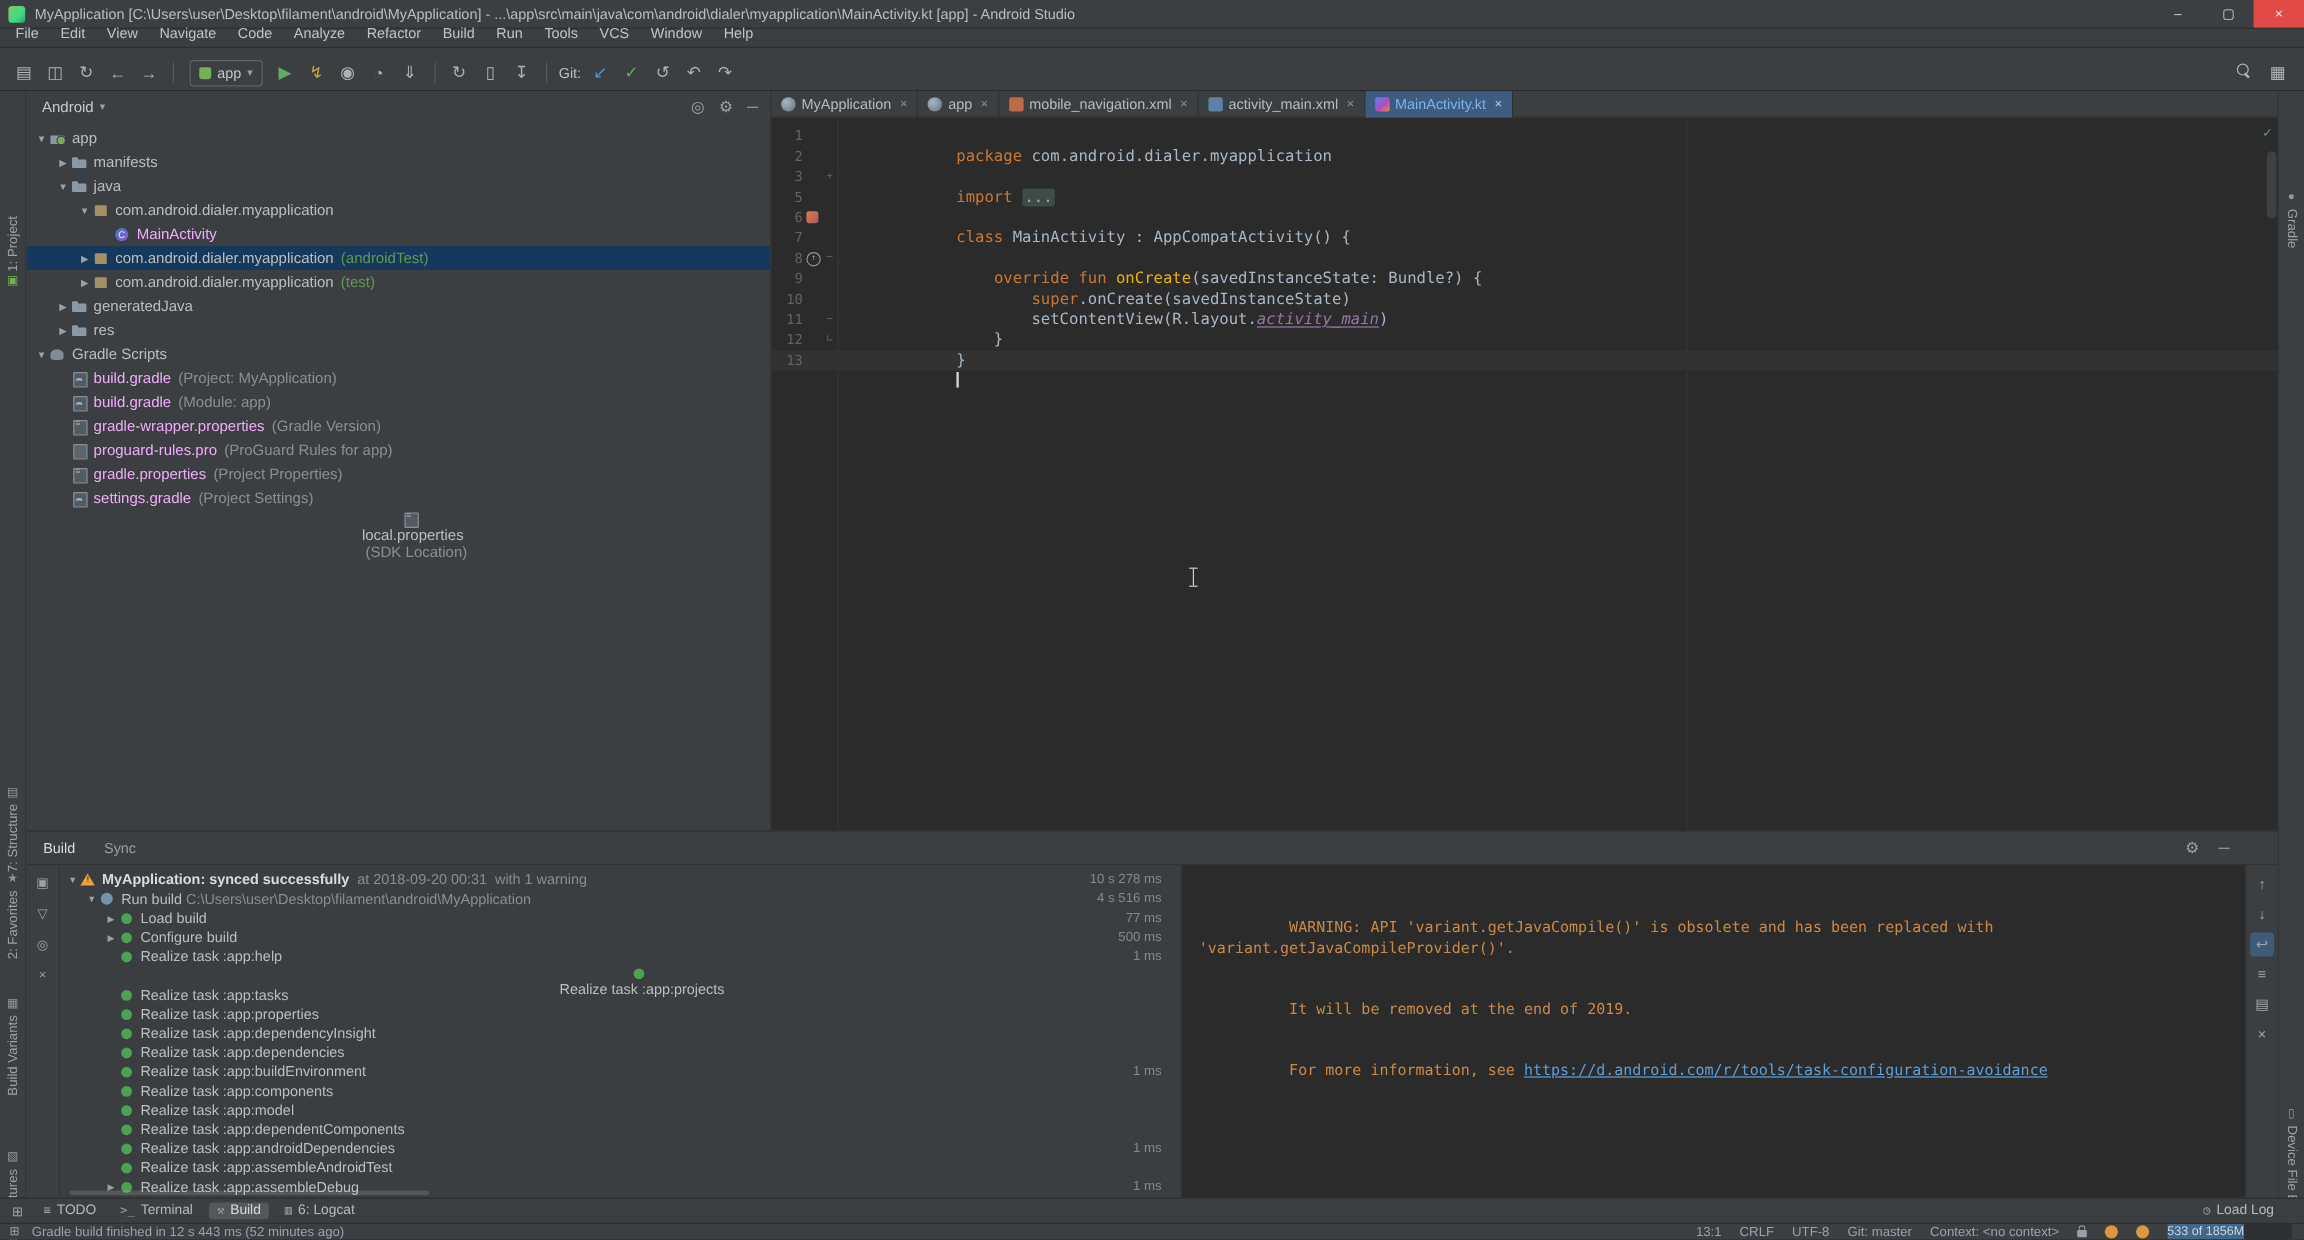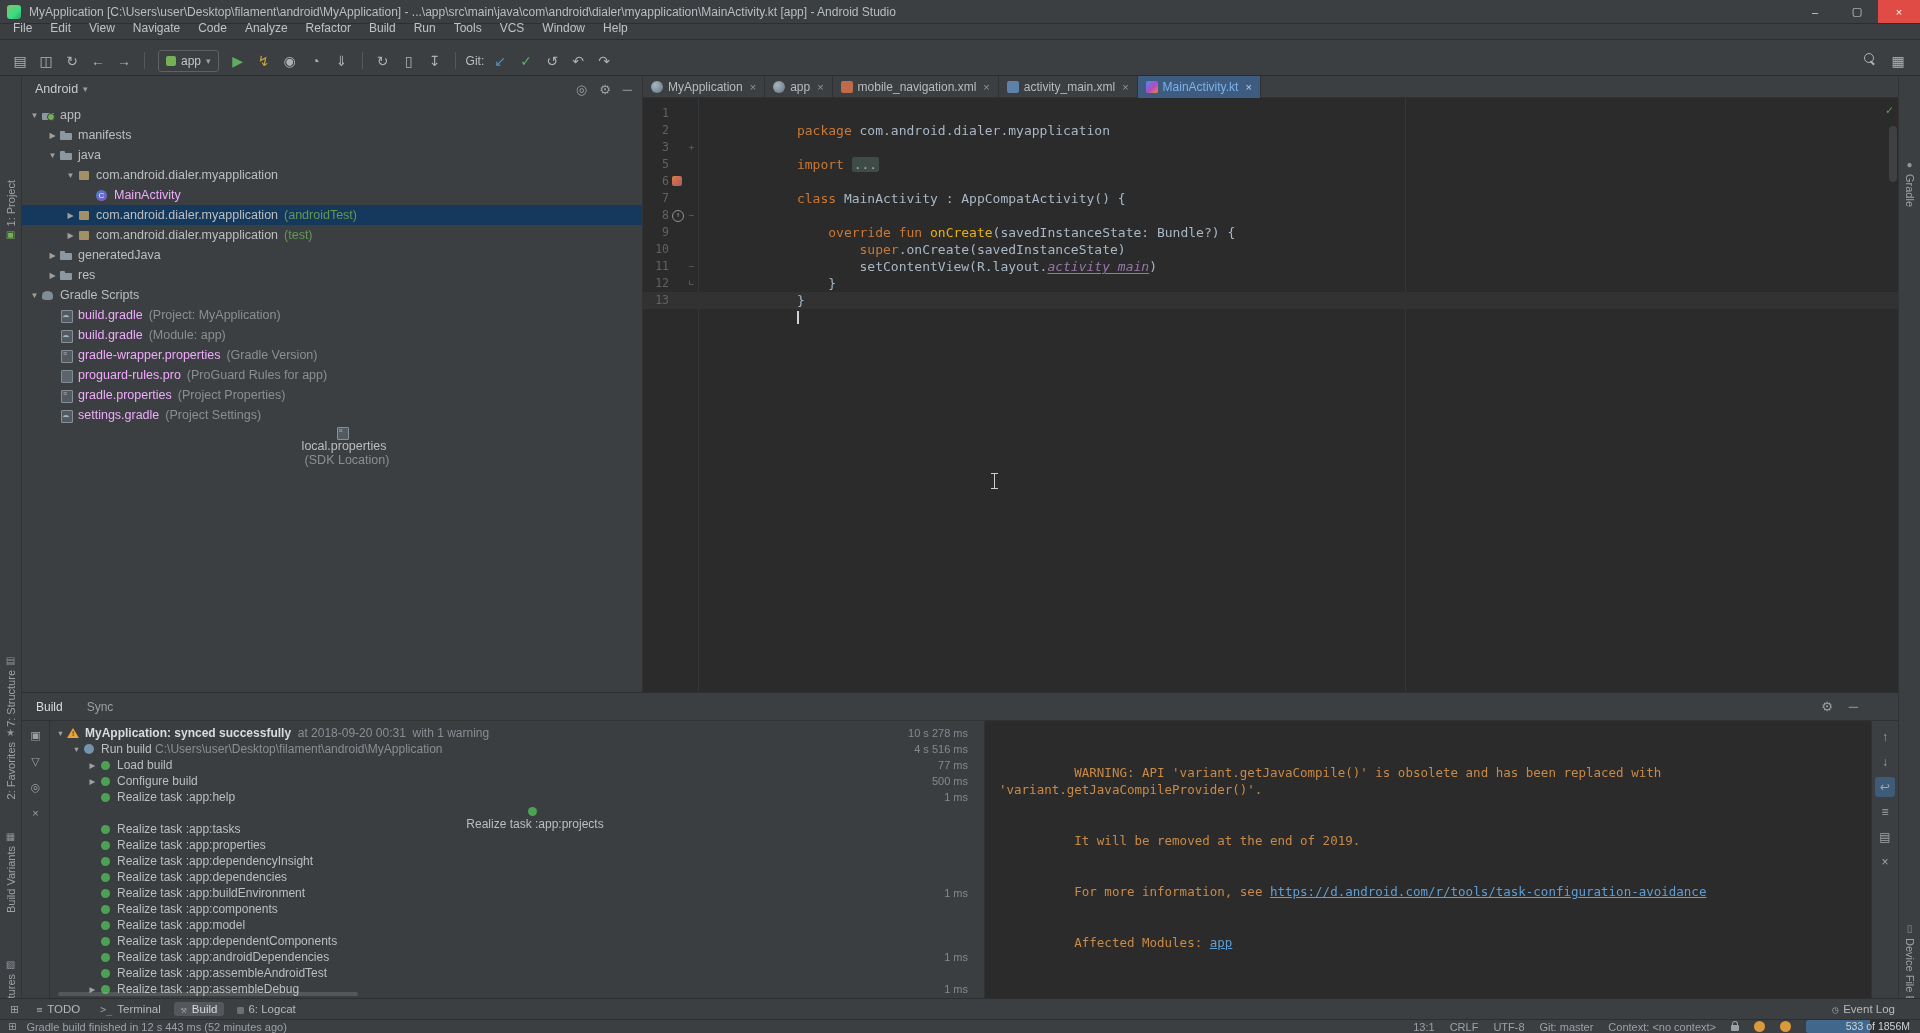--- a/index.html
+++ b/index.html
@@ -144,21 +144,21 @@
 .bb-item{display:flex;align-items:center;gap:5px;padding:1px 7px;border-radius:3px;color:#b6b9bc}
 .bb-item .bicon{font-size:10px;color:#9da1a5;font-family:"DejaVu Sans Mono",monospace}
 .bb-item.active{background:#54585c;color:#d8dbde}
 #bb-right{margin-left:auto;display:flex;align-items:center;gap:6px;padding-right:8px}
 #status-bar{position:absolute;left:0;right:0;top:1019px;height:14px;background:#3c3f41;border-top:1px solid #2c2f30;display:flex;align-items:center;font-size:11px;color:#9ba1a7;padding:0 8px}
 #sb-corner{font-size:10px;margin-right:10px;color:#9da1a5}
 #sb-right{margin-left:auto;display:flex;align-items:center;gap:15px;padding-right:2px}
 #sb-lock{width:8px;height:6px;background:#9aa0a5;border-radius:1px;position:relative;margin-top:2px}
 #sb-lock::before{content:"";position:absolute;left:1px;top:-4px;width:4px;height:4px;border:1px solid #9aa0a5;border-bottom:none;border-radius:3px 3px 0 0}
 .sb-orange{width:11px;height:11px;border-radius:50%;background:#d9993d}
-#sb-memory{position:relative;width:104px;height:13px;background:#2c3033;border-radius:2px;overflow:hidden;text-align:right;line-height:13px;font-size:10.5px;color:#ced3d7}
+#sb-memory{position:relative;width:104px;height:13px;background:#2c3033;border-radius:2px;overflow:hidden;text-align:left;line-height:13px;font-size:10.5px;color:#ced3d7}
 .mem-fill{position:absolute;left:0;top:0;bottom:0;background:#41678c}
 .mem-text{position:relative}
 </style>
 </head>
 <body>
 
 <div class="app">
 
   <div id="titlebar">
     <span id="as-logo"></span>
@@ -707,23 +707,20 @@
 
       <div class="cline">
             
           <span class="cseg warn">WARNING: API 'variant.getJavaCompile()' is obsolete and has been replaced with 'variant.getJavaCompileProvider()'.</span></div>
           <div class="cline">
             
           <span class="cseg warn">It will be removed at the end of 2019.</span></div>
           <div class="cline">
             
           <span class="cseg warn">For more information, see </span><span class="cseg link">https://d.android.com/r/tools/task-configuration-avoidance</span></div>
-          <div class="cline">
-            
-          <span class="cseg warn">Affected Modules: </span><span class="cseg link">app</span></div>
         </div>
       <div id="bp-ricons">
 
       <span class="bp-ricon">↑</span>
           <span class="bp-ricon">↓</span>
           <span class="bp-ricon active">↩</span>
           <span class="bp-ricon">≡</span>
           <span class="bp-ricon">▤</span>
           <span class="bp-ricon">×</span>
         </div>
@@ -747,21 +744,21 @@
           <span>Build</span>
         </div>
         <div class="bb-item">
           <span class="bicon">▥</span>
           <span>6: Logcat</span>
         </div>
       </div>
     <div id="bb-right">
       <div class="bb-item">
         <span class="bicon">◷</span>
-        <span>Event Log</span>
+        <span>Load Log</span>
       </div>
     </div>
   </div>
 
   <div id="status-bar">
     <span id="sb-corner">⊞</span>
     <span id="sb-message">Gradle build finished in 12 s 443 ms (52 minutes ago)</span>
     <div id="sb-right">
       <span>13:1</span>
       <span>CRLF</span>

